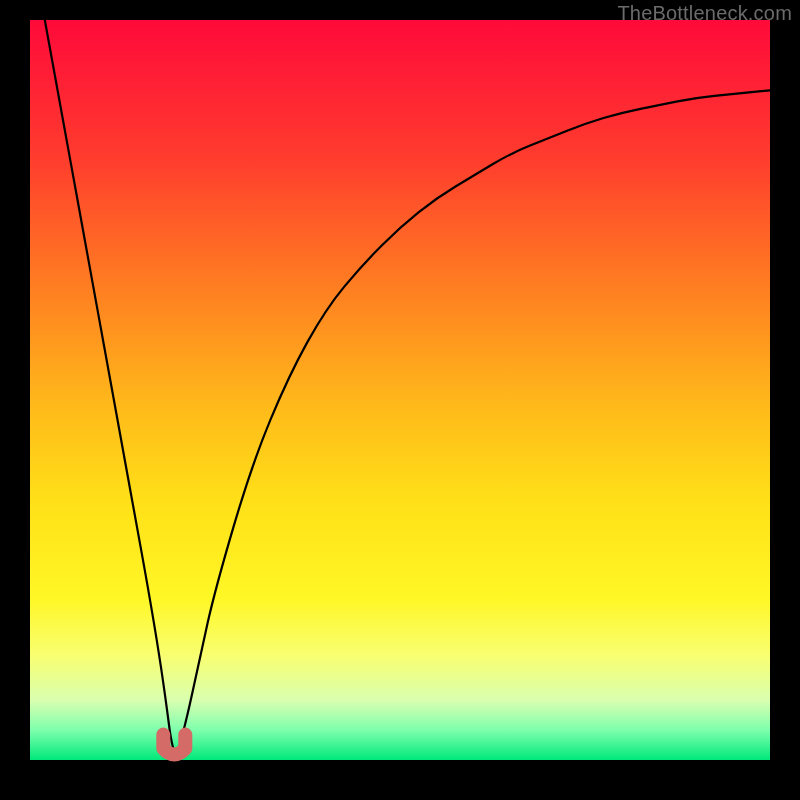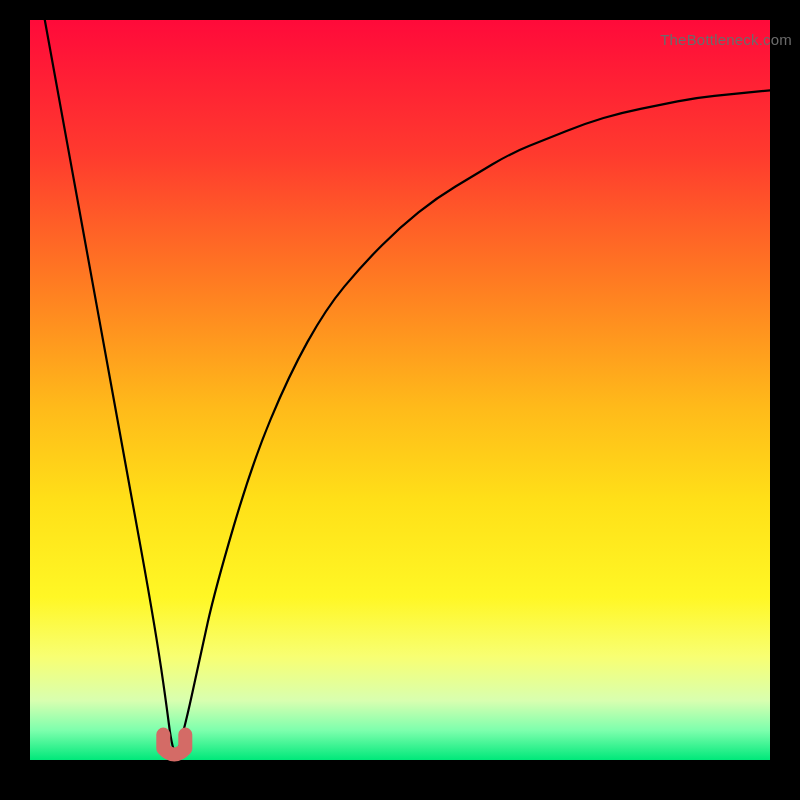--- a/index.html
+++ b/index.html
@@ -28,25 +28,24 @@
       #d8ffb0 92%,
       #7dffad 96%,
       #00e87a 100%
     );
   }
   .watermark {
     position: absolute;
     top: 2px;
     right: 8px;
     color: #6b6b6b;
-    font-size: 15px;
+    font-size: 20px;
     font-weight: 500;
     letter-spacing: 0.2px;
     z-index: 5;
-    margin-top: 29px;
   }
   svg.curve {
     position: absolute;
     inset: 0;
     width: 100%;
     height: 100%;
     overflow: visible;
   }
 </style>
 </head>

